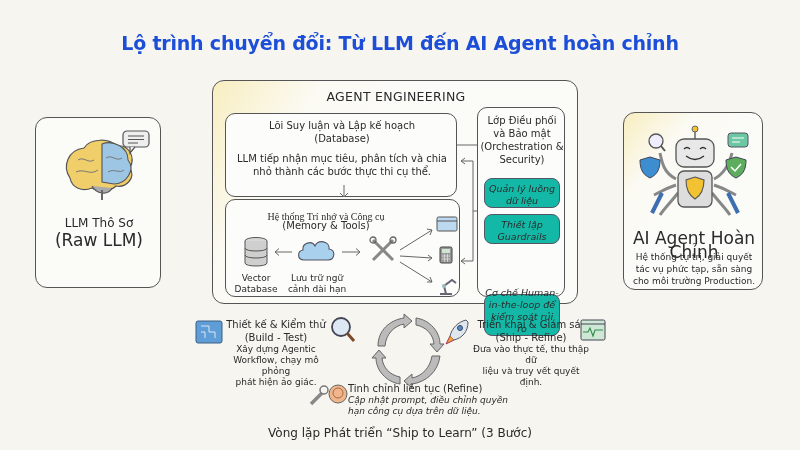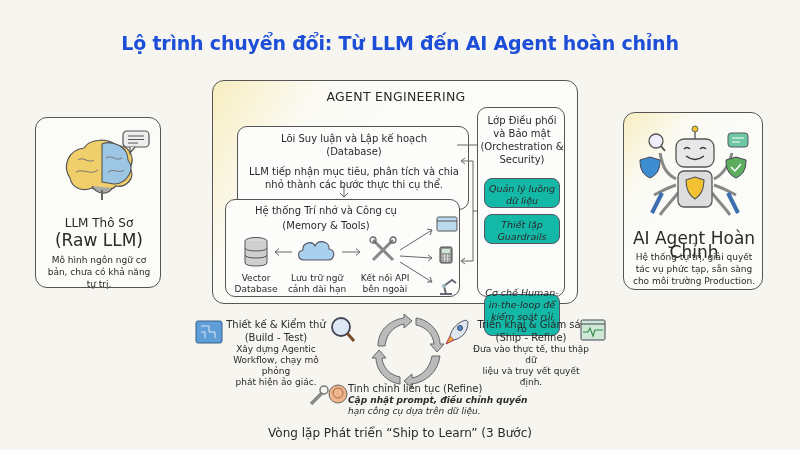--- a/index.html
+++ b/index.html
@@ -33,38 +33,37 @@
     <path d="M40,54 L40,64" stroke="#666" stroke-width="2"></path>
     <path d="M16,24 C22,20 26,28 32,24 M14,36 C22,32 28,40 36,34 M44,22 C50,18 54,26 60,22 M46,36 C52,32 58,38 62,34" fill="none" stroke="#777" stroke-width="1"></path>
   </svg>
   <svg class="abs" style="left:86px;top:12px;" width="28" height="24">
     <rect x="1" y="1" width="26" height="16" rx="4" fill="#eee" stroke="#555" stroke-width="1.2"></rect>
     <path d="M8,17 L8,23 L13,17" fill="#eee" stroke="#555" stroke-width="1.2"></path>
     <path d="M6,6 H22 M6,9.5 H22 M6,13 H16" stroke="#555" stroke-width="1.2"></path>
   </svg>
   <div class="abs hand center t12" style="left:0;top:98px;width:126px;">LLM Thô Sơ</div>
   <div class="abs hand center t11" style="left:0;top:115px;width:126px;">(Raw LLM)</div>
-  <div class="abs hand center t9" style="left:6px;top:136px;width:114px;line-height:12px;">Mô hình ngôn ngữ cơ bản, chưa có khả năng tự trị.</div>
 </div>
 
 <div class="abs card main-box">
   <div class="abs hand center" style="left:0;top:8px;width:366px;font-size:12.5px;letter-spacing:0.3px;">AGENT ENGINEERING</div>
 
-  <div class="abs sub" style="left:24px;top:32px;width:232px;height:84px;margin-top:13px;">
+  <div class="abs sub" style="left:12px;top:32px;width:232px;height:84px;">
     <div class="abs hand center t10" style="left:0;top:5px;width:232px;">Lõi Suy luận và Lập kế hoạch</div>
     <div class="abs hand center t10" style="left:0;top:18px;width:232px;">(Database)</div>
     <div class="abs hand center t10" style="left:10px;top:38px;width:212px;">LLM tiếp nhận mục tiêu, phân tích và chia nhỏ thành các bước thực thi cụ thể.</div>
   </div>
 
   <svg class="abs" style="left:126px;top:104px;" width="10" height="14">
     <path d="M5,0 V12 M1,8 L5,12 L9,8" fill="none" stroke="#666" stroke-width="1"></path>
   </svg>
 
   <div class="abs sub" style="left:12px;top:118px;width:235px;height:98px;">
-    <div class="abs hand center t10" style="left:0;top:4px;width:200px;">Hệ thống Trí nhớ và Công cụ</div>
+    <div class="abs hand center t10" style="left:0;top:10px;width:200px;font-family:Liberation Serif, serif;">Hệ thống Trí nhớ và Công cụ</div>
     <div class="abs hand center t10" style="left:0;top:19px;width:200px;">(Memory &amp; Tools)</div>
 
     <svg class="abs" style="left:18px;top:37px;" width="24" height="30">
       <ellipse cx="12" cy="4" rx="11" ry="3.5" fill="#d8d8d8" stroke="#555"></ellipse>
       <path d="M1,4 V26 C1,30 23,30 23,26 V4" fill="#cfcfcf" stroke="#555"></path>
       <path d="M1,11 C1,15 23,15 23,11 M1,18 C1,22 23,22 23,18" fill="none" stroke="#555"></path>
     </svg>
     <svg class="abs" style="left:47px;top:48px;" width="20" height="8">
       <path d="M19,4 H2 M6,0.5 L2,4 L6,7.5" fill="none" stroke="#666" stroke-width="1"></path>
     </svg>
@@ -101,24 +100,20 @@
       <circle cx="8" cy="12" r="2" fill="#9bb"></circle>
     </svg>
 
     <div class="abs hand center t9" style="left:2px;top:73px;width:56px;">
       <div>Vector</div>
       <div>Database</div>
     </div>
     <div class="abs hand center t9" style="left:60px;top:73px;width:62px;">
       <div>Lưu trữ ngữ</div>
       <div>cảnh dài hạn</div>
-    </div>
-    <div class="abs hand center t9" style="left:126px;top:73px;width:66px;">
-      <div>Kết nối API</div>
-      <div>bên ngoài</div>
     </div>
   </div>
 
   <svg class="abs" style="left:244px;top:60px;" width="30" height="140">
     <path d="M0,4 H24 M20,1 L24,4 L20,7" fill="none" stroke="#666" stroke-width="1"></path>
     <path d="M16,20 V120 M16,20 H4 M8,17 L4,20 L8,23 M16,120 H4 M8,117 L4,120 L8,123" fill="none" stroke="#666" stroke-width="1"></path>
     <path d="M16,70 H24 M20,67 L24,70 L20,73" fill="none" stroke="#666" stroke-width="1"></path>
   </svg>
 
   <div class="abs sub" style="left:264px;top:26px;width:88px;height:190px;padding-left:7px;">
@@ -228,17 +223,17 @@
 
 <svg class="abs" style="left:308px;top:382px;" width="40" height="26">
   <path d="M3,22 L14,11" stroke="#888" stroke-width="3.5"></path>
   <circle cx="16" cy="8" r="4" fill="none" stroke="#777" stroke-width="1.5"></circle>
   <circle cx="30" cy="12" r="9" fill="#f0b58a" stroke="#666"></circle>
   <circle cx="30" cy="11" r="5" fill="none" stroke="#8a5a3a" stroke-width="0.8"></circle>
 </svg>
 
 <div class="abs hand" style="left:348px;top:382px;width:200px;">
   <div class="t10">Tinh chỉnh liên tục (Refine)</div>
-  <div class="t9" style="font-style:italic;font-weight:bold;">Cập nhật prompt, điều chỉnh quyền</div>
+  <div class="t9" style="font-style:italic;">Cập nhật prompt, điều chỉnh quyền</div>
   <div class="t9" style="font-style:italic;">hạn công cụ dựa trên dữ liệu.</div>
 </div>
 
 <div class="abs hand center" style="left:200px;top:426px;width:400px;font-size:12px;">Vòng lặp Phát triển “Ship to Learn” (3 Bước)</div>
 
 </body></html>

